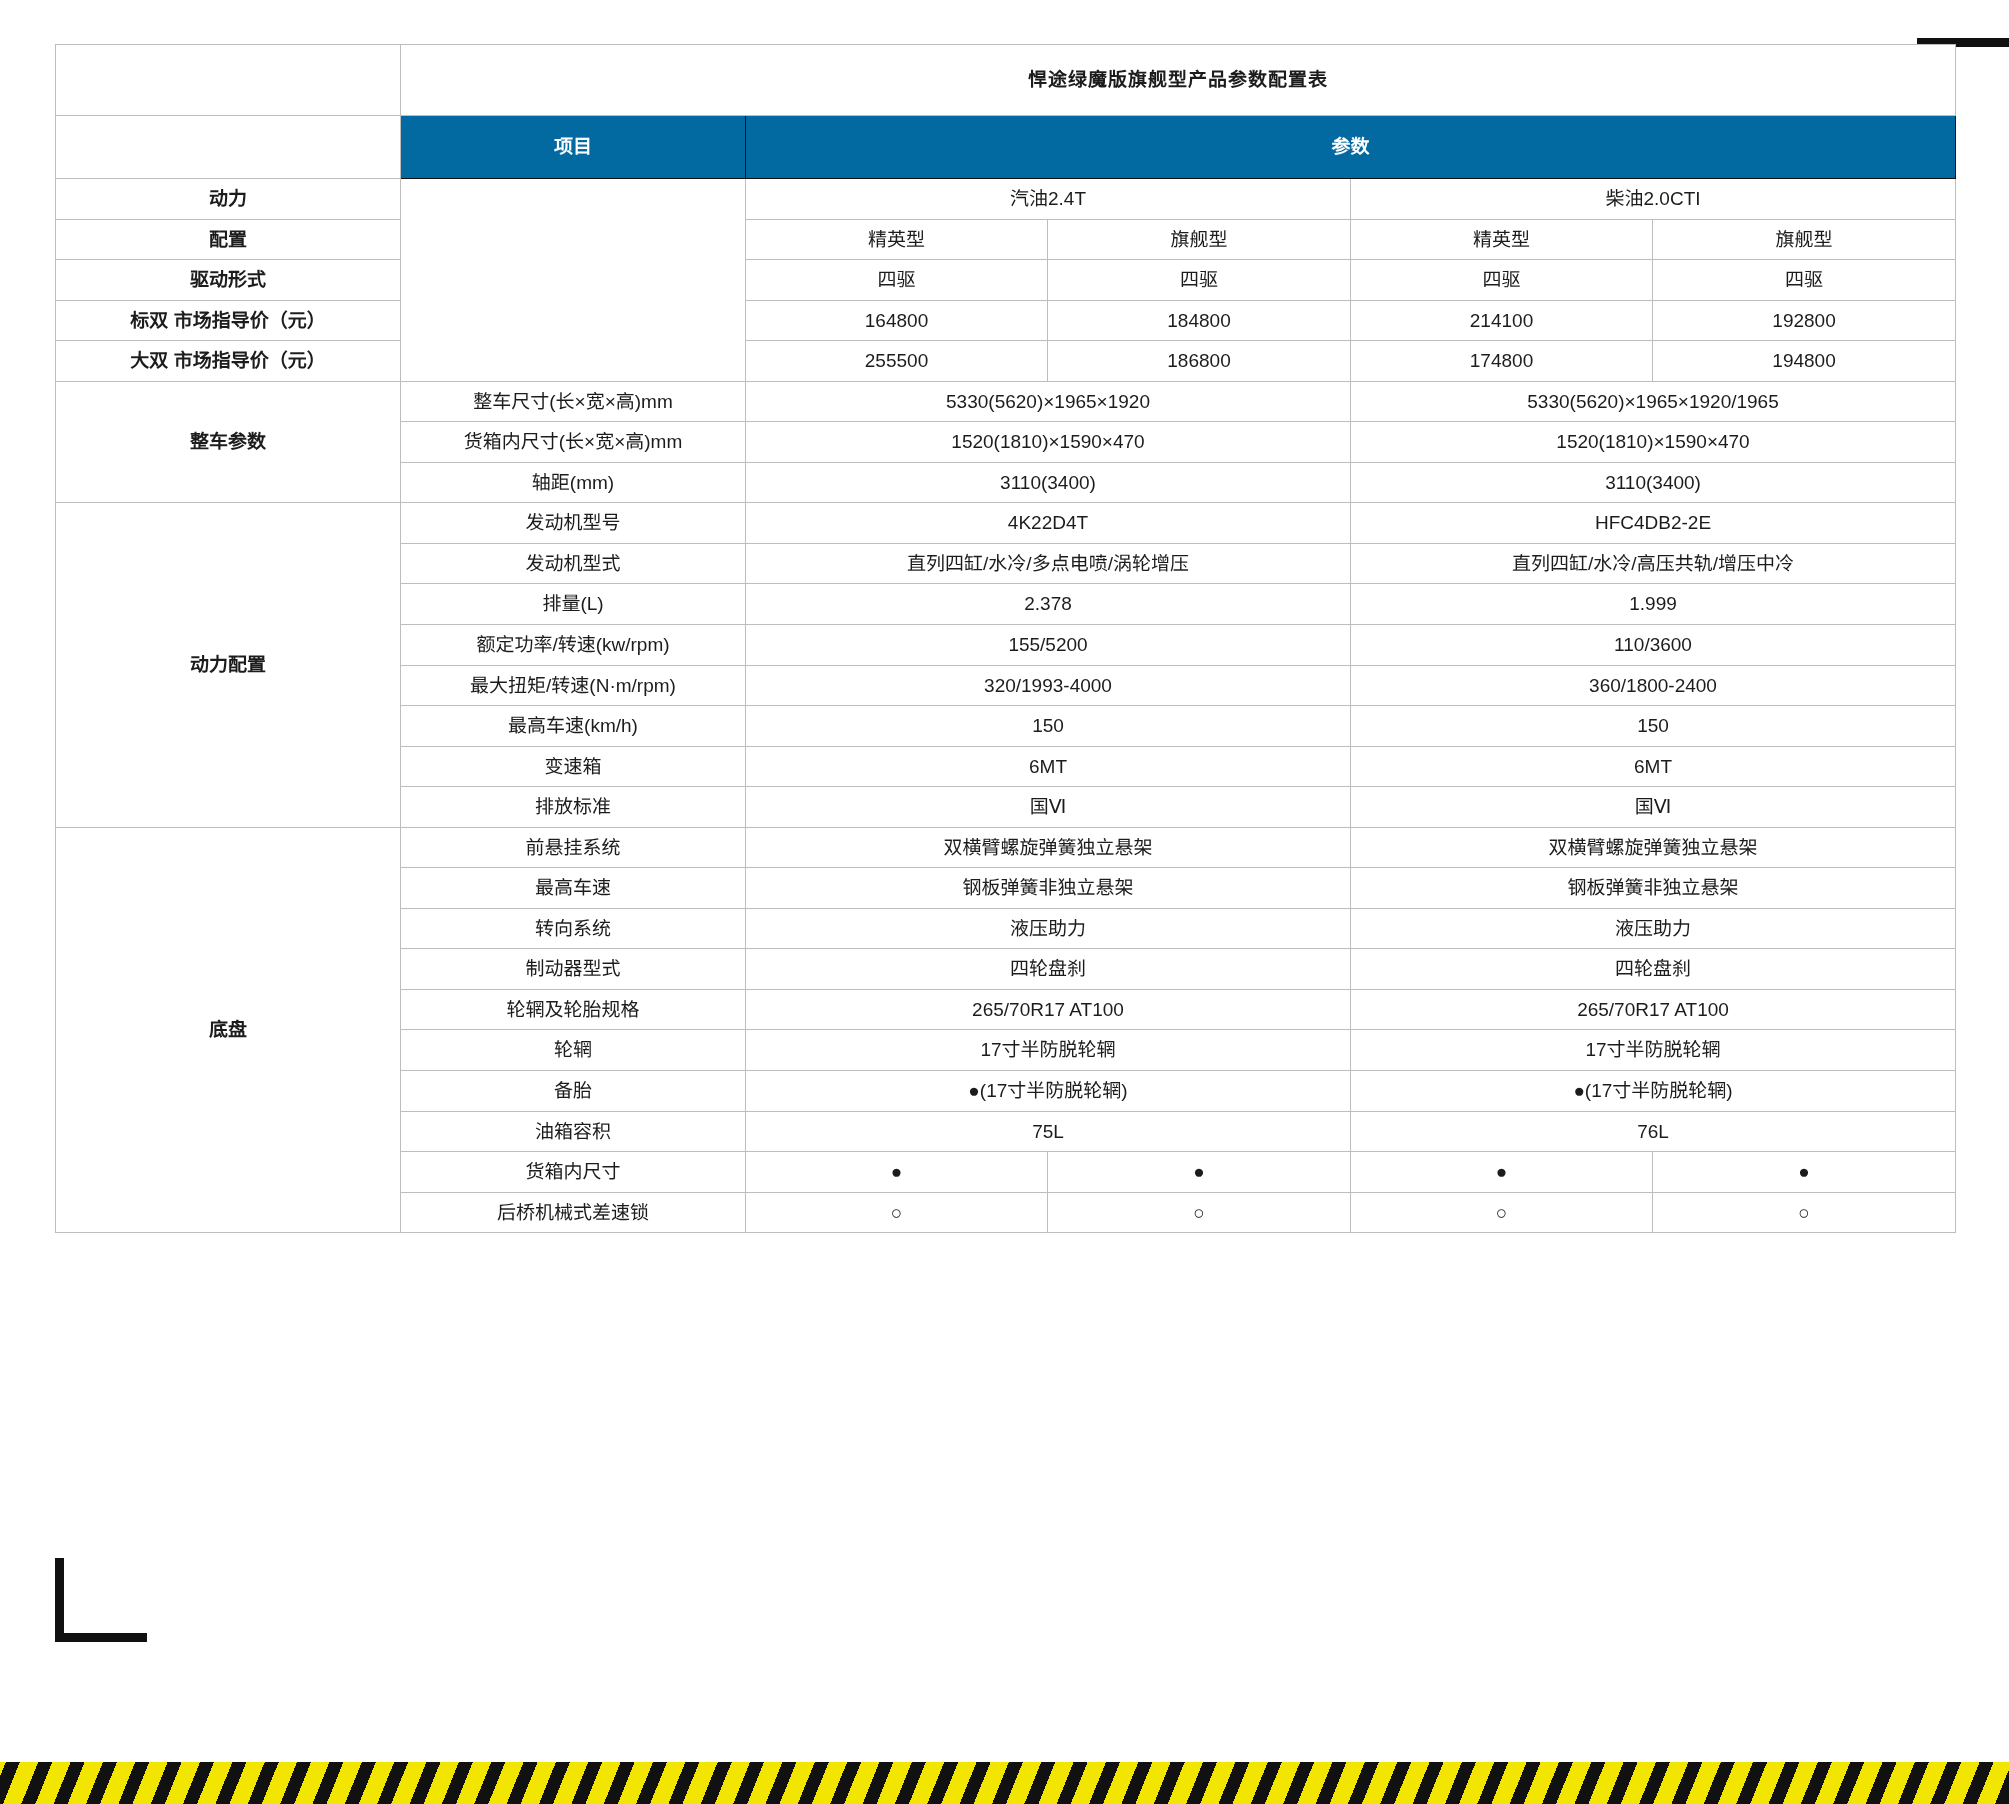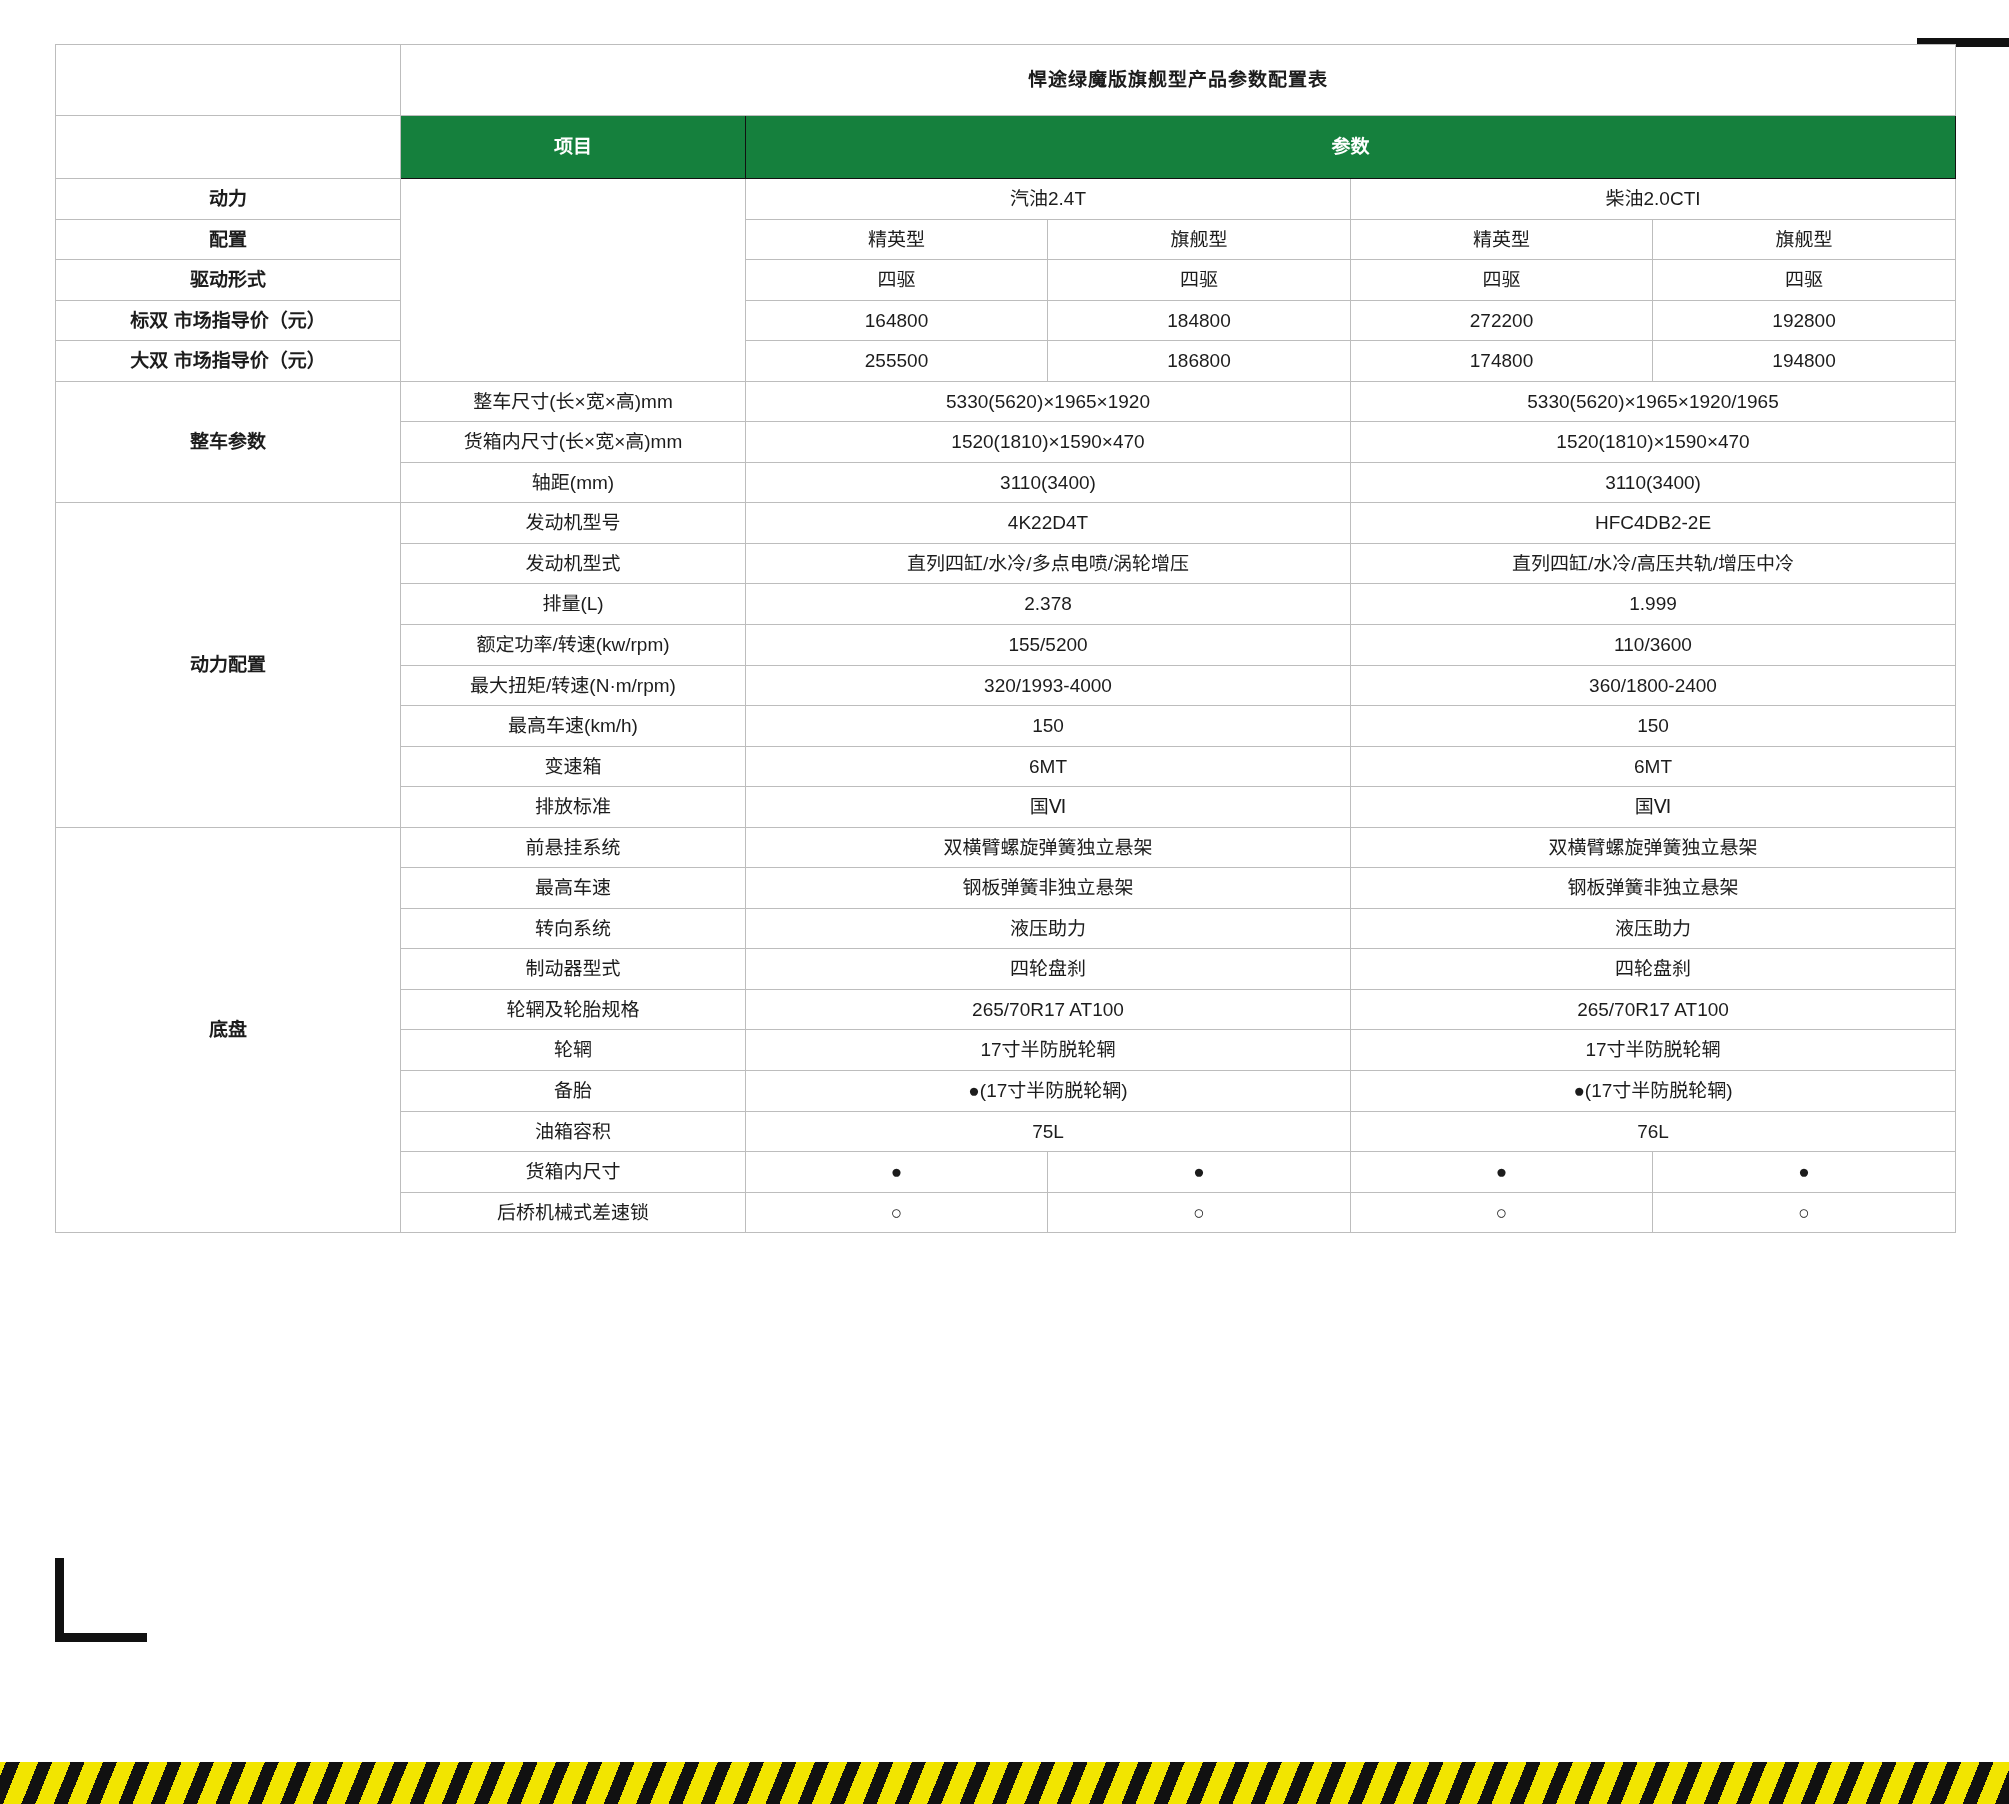--- a/index.html
+++ b/index.html
@@ -71,21 +71,21 @@
     border-left: 1px solid #bdbdbd;
   }
   .blank-tl {
     border-top: 1px solid #bdbdbd;
     border-left: 1px solid #bdbdbd;
     border-right: 1px solid #bdbdbd;
     border-bottom: 1px solid #bdbdbd;
     background: #fff;
   }
   .hdr-black {
-    background: #15803d;
+    background: #0369a1;
     color: #ffffff !important;
     font-size: 21px;
     font-weight: bold;
     height: 50px;
     border-color: #111111 !important;
   }
   .group-cell {
     font-size: 21px;
     font-weight: bold;
   }
@@ -180,21 +180,21 @@
           <td class="val">四驱</td>
           <td class="val">四驱</td>
           <td class="val">四驱</td>
           <td class="val">四驱</td>
         </tr>
 
         <tr>
           <td class="rowlabel">标双 市场指导价（元）</td>
           <td class="val">164800</td>
           <td class="val">184800</td>
-          <td class="val">272200</td>
+          <td class="val">214100</td>
           <td class="val">192800</td>
         </tr>
 
         <tr>
           <td class="rowlabel">大双 市场指导价（元）</td>
           <td class="val">255500</td>
           <td class="val">186800</td>
           <td class="val">174800</td>
           <td class="val">194800</td>
         </tr>

